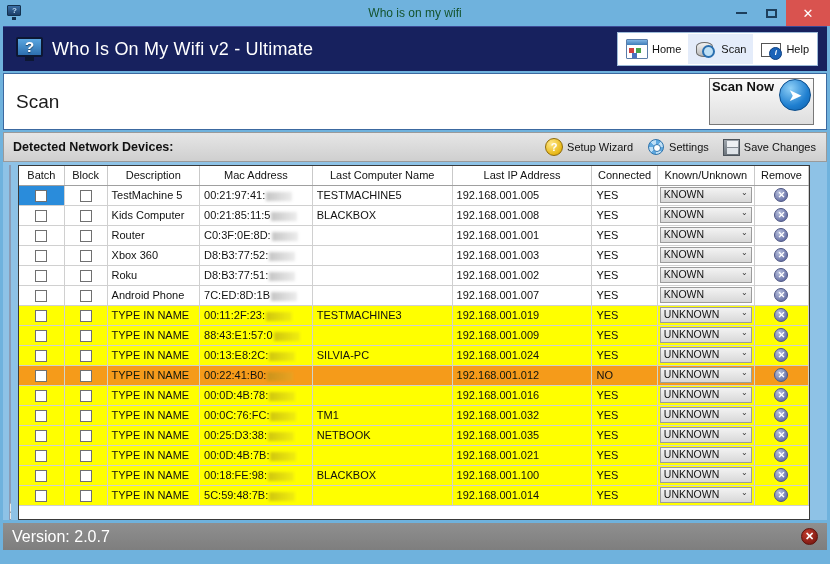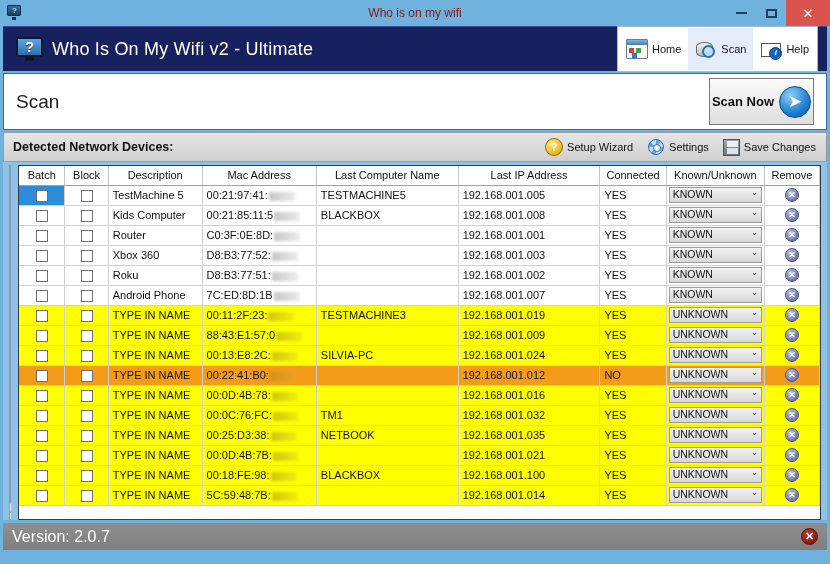--- a/index.html
+++ b/index.html
@@ -49,21 +49,21 @@
     left: 4px; top: -1px;
     font-size: 8px; color: #bcd9f2;
     font-weight: bold;
     line-height: 12px;
   }
   .titlebar-text {
     position: absolute;
     left: 0; right: 0;
     text-align: center;
     font-size: 12px;
-    color: #7f1d1d;
+    color: #14532d;
     line-height: 26px;
     pointer-events: none;
   }
   .win-controls {
     margin-left: auto; display: flex; height: 26px;
   }
   .win-btn {
     width: 30px; height: 26px;
     display: flex; align-items: center; justify-content: center;
     color: #ffffff;
@@ -114,21 +114,21 @@
   .brand-title {
     color: #ffffff;
     font-size: 18px;
     letter-spacing: .2px;
   }
   .header-nav {
     margin-left: auto; margin-right: 9px;
     background: #ffffff;
     border: 1px solid #9dbbd8;
     display: flex; align-items: stretch;
-    height: 46px;
+    height: 34px;
     padding: 1px;
   }
   .nav-btn {
     display: flex; align-items: center; gap: 4px;
     padding: 0 7px;
     font-size: 11px; color: #111;
   }
   .nav-btn.active { background: #e4ecfa; }
   .nav-label { white-space: nowrap; }
   .ico { width: 22px; height: 20px; position: relative; flex: 0 0 22px; }
@@ -192,21 +192,21 @@
   }
   .scan-title {
     font-size: 19px; color: #1b1b1b;
     margin-left: 12px;
   }
   .scan-now {
     margin-left: auto; margin-right: 12px;
     width: 105px; height: 47px;
     background: linear-gradient(#fbfbfb, #dedede);
     border: 1px solid #787878;
-    display: flex; align-items: center; justify-content: center;
+    display: flex; align-items: flex-start; justify-content: center;
     gap: 5px;
   }
   .scan-now-label { font-size: 13px; font-weight: bold; color: #111; }
   .arrow-circle {
     width: 32px; height: 32px; border-radius: 50%;
     background: radial-gradient(circle at 35% 28%, #8fd0f7, #1f7fd0 60%, #0b5da8);
     border: 1px solid #0a4d8c;
     display: flex; align-items: center; justify-content: center;
     color: #fff; font-size: 17px; line-height: 17px;
   }
@@ -266,21 +266,21 @@
     left: 3px; bottom: 1px; width: 11px; height: 6px;
     background: #dfe4e9;
   }
 
   
   .body-area {
     margin: 0 3px 0 3px;
     flex: 1 1 auto;
     display: flex;
     background: #8ec2e6;
-    padding: 3px 6px 0 6px;
+    padding: 3px 17px 0 6px;
     gap: 7px;
     min-height: 0;
   }
   .sidebar {
     width: 129px;
     background: #e8ebf7;
     border: 1px solid #8a9bb5;
     display: flex; flex-direction: column;
     overflow: hidden;
   }

